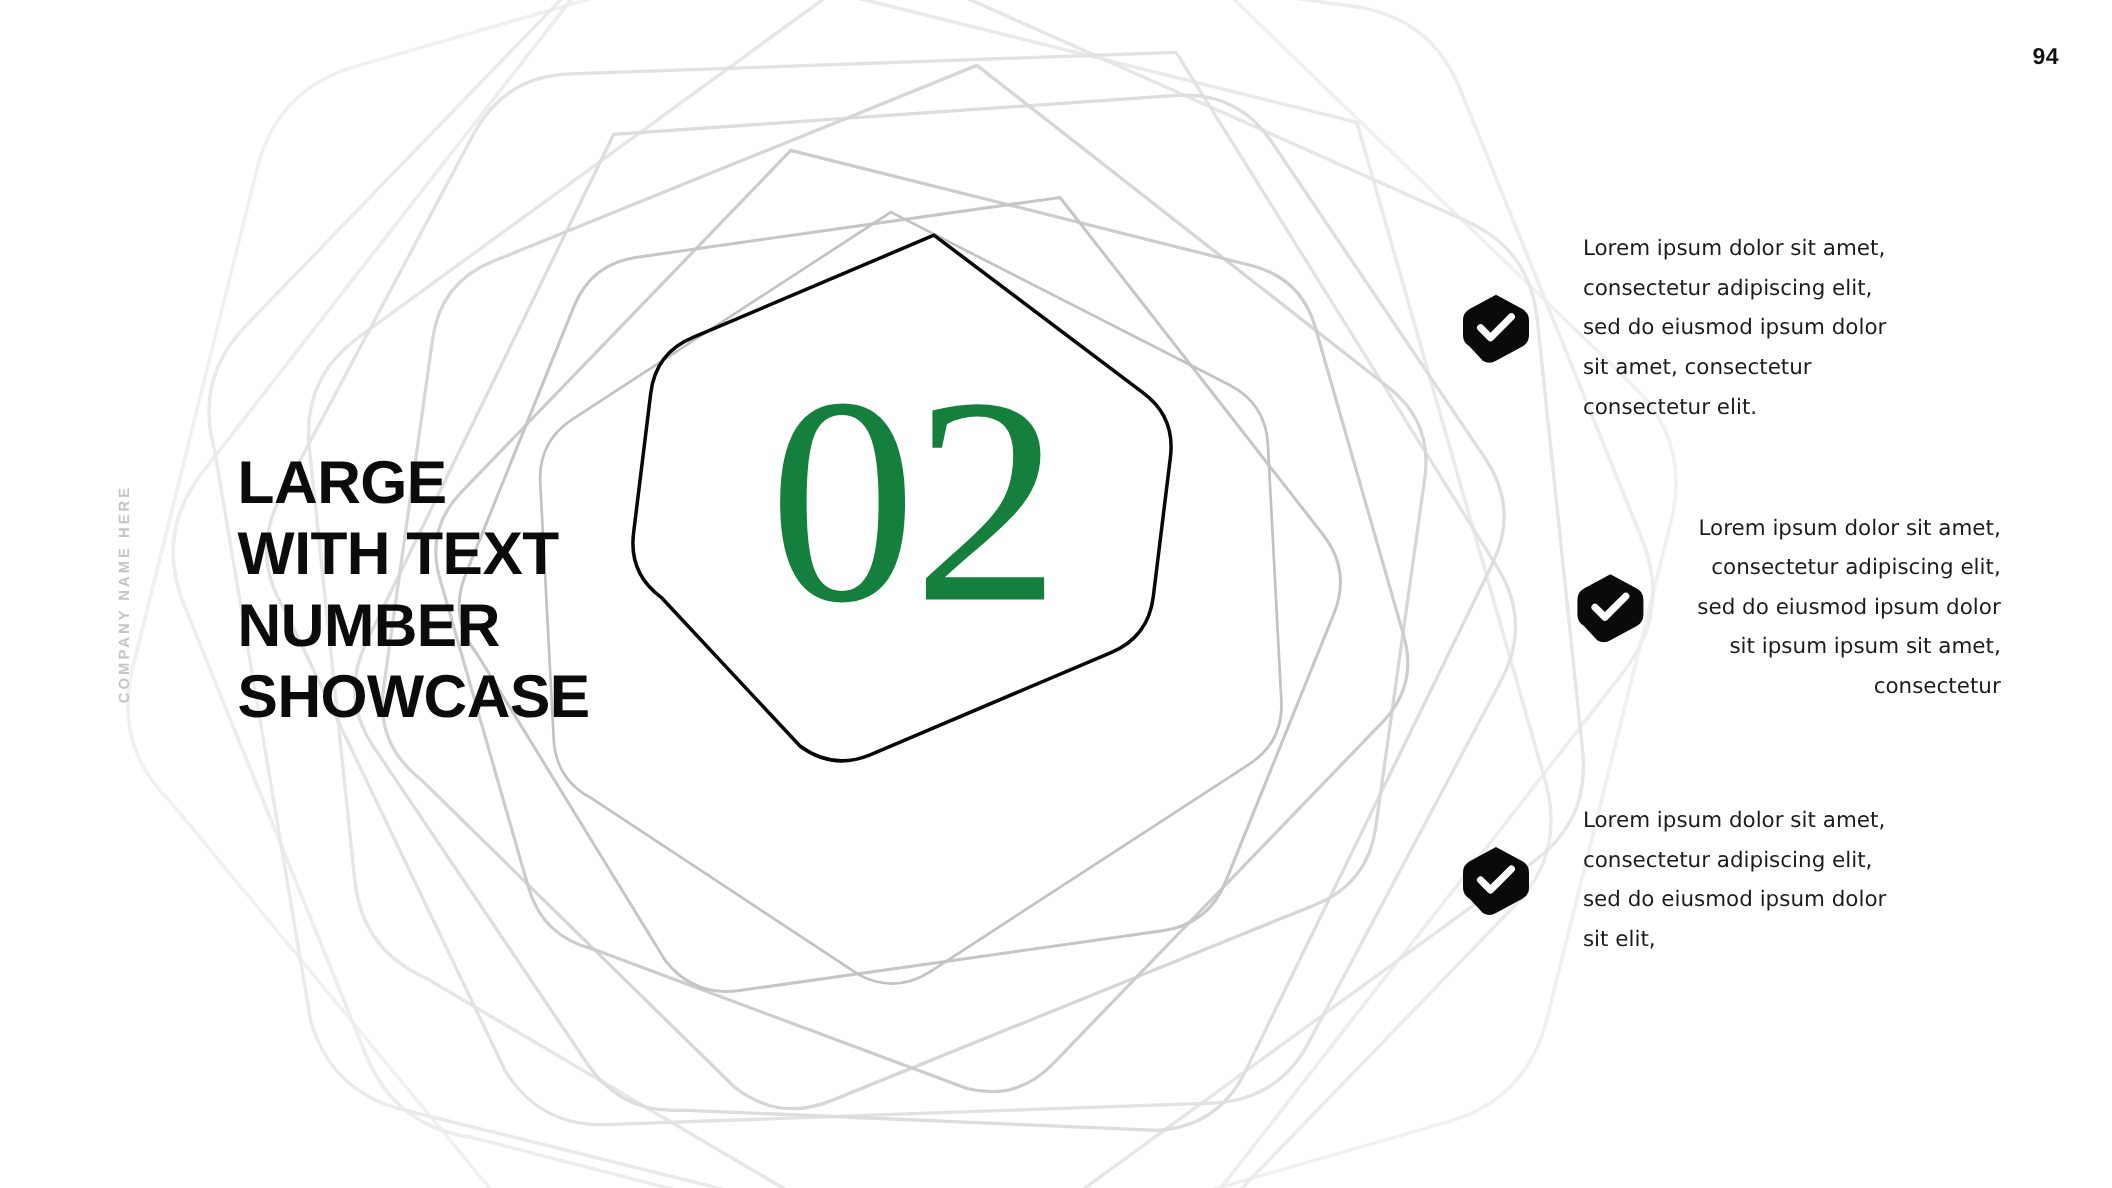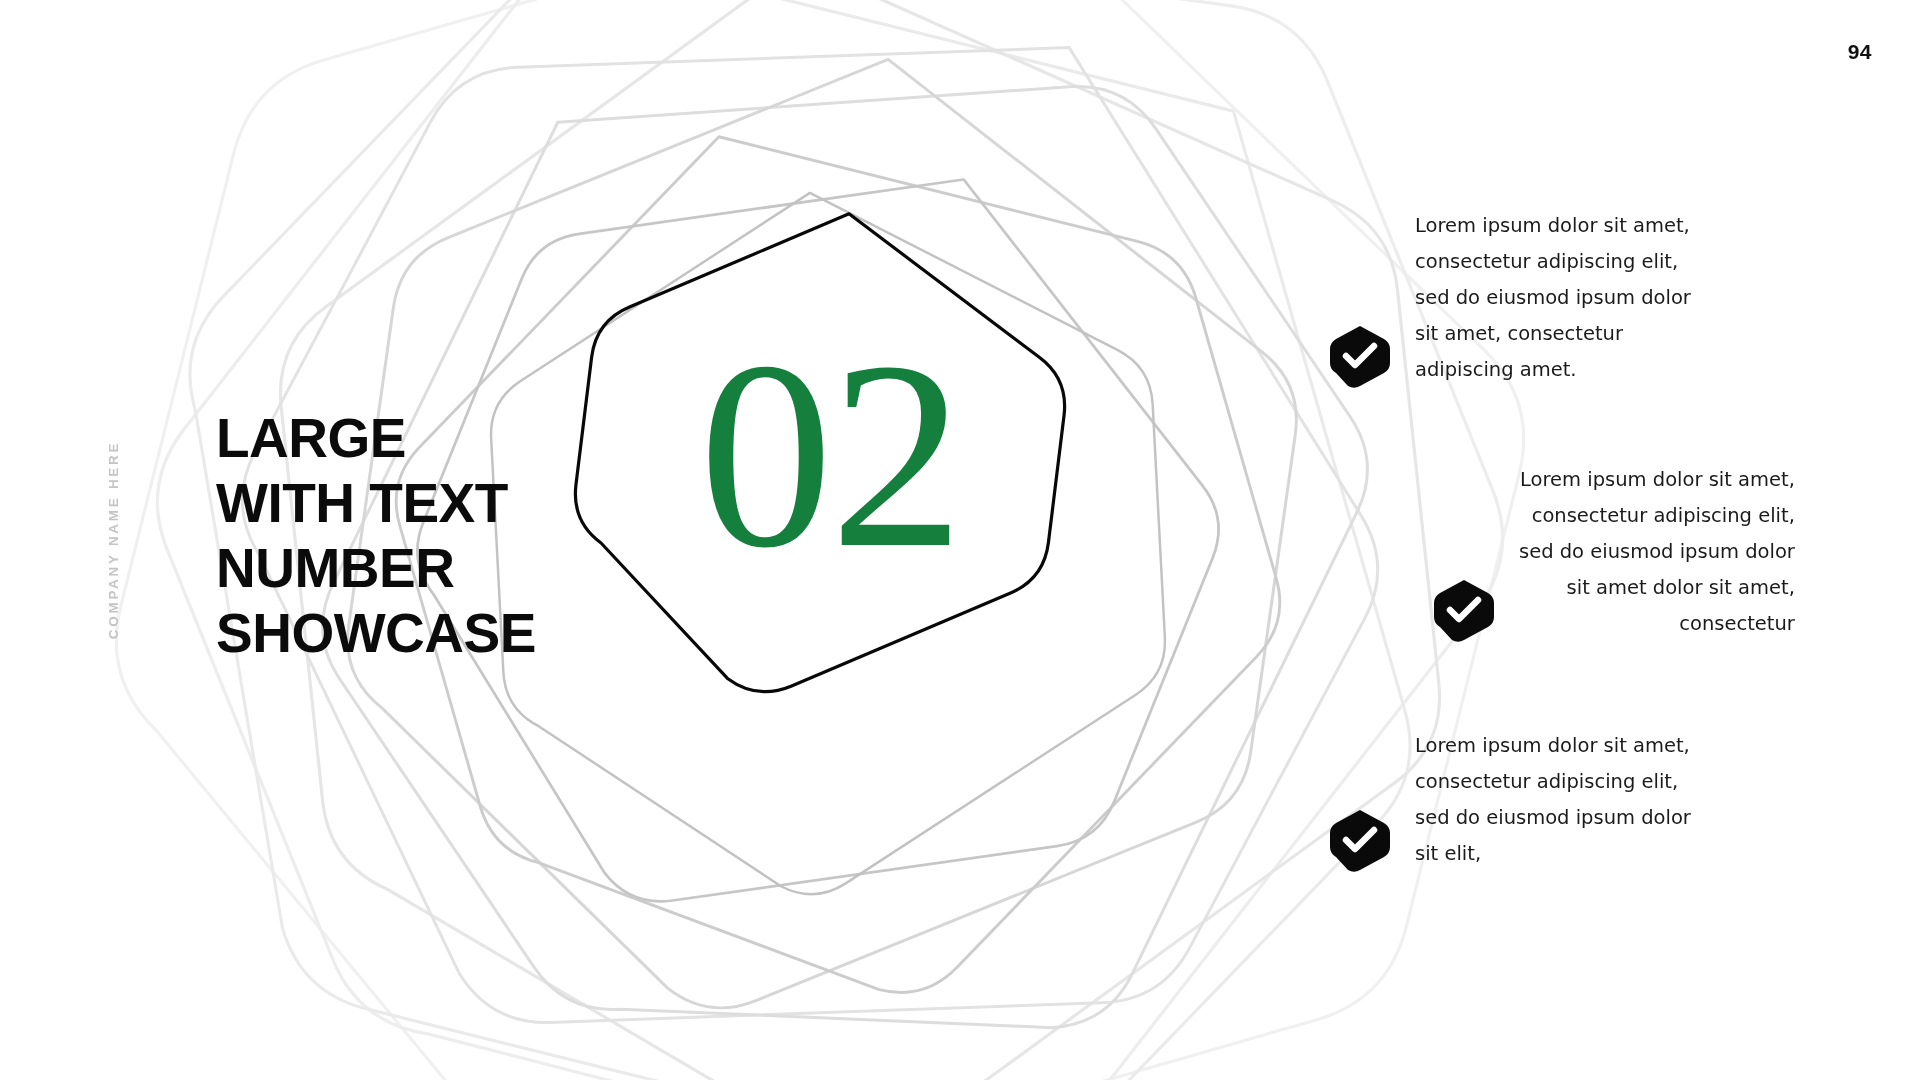--- a/index.html
+++ b/index.html
@@ -91,21 +91,22 @@
     color:#15803d;
     font-family:Liberation Serif, serif;
     padding-left:20px;
     padding-top:10px;
   }
 
   
   .bullet {
     position:absolute;
     display:flex;
-    align-items:flex-end;
+    align-items:center;
+    gap:24px;
   }
   .badge {
     flex:0 0 auto;
     width:64px; height:64px;
     position:relative;
   }
   .badge svg { display:block; width:64px; height:64px; }
   .bullet-text {
     font-size:19.5px;
     line-height:36px;
@@ -206,21 +207,21 @@
           Q 2,18.5 8,15
           L 32,2 Z" fill="#0a0a0a"></path>
         <path d="M 18,32 L 27,41 L 46,22" fill="none" stroke="#ffffff" stroke-width="6.5" stroke-linecap="round" stroke-linejoin="round"></path>
       </svg>
     </span>
     <div class="bullet-text">
       <span class="bl">Lorem ipsum dolor sit amet,</span>
       <span class="bl">consectetur adipiscing elit,</span>
       <span class="bl">sed do eiusmod ipsum dolor</span>
       <span class="bl">sit amet, consectetur</span>
-      <span class="bl">adipiscing amet.</span>
+      <span class="bl">consectetur elit.</span>
     </div>
   </div>
 
   <div class="bullet" id="bullet-2">
     <span class="badge">
       <svg viewBox="0 0 64 64">
         <path d="M 32,2
           L 56,15
           Q 62,18.5 62,25
           L 62,39
@@ -232,21 +233,21 @@
           L 2,25
           Q 2,18.5 8,15
           L 32,2 Z" fill="#0a0a0a"></path>
         <path d="M 18,32 L 27,41 L 46,22" fill="none" stroke="#ffffff" stroke-width="6.5" stroke-linecap="round" stroke-linejoin="round"></path>
       </svg>
     </span>
     <div class="bullet-text">
       <span class="bl">Lorem ipsum dolor sit amet,</span>
       <span class="bl">consectetur adipiscing elit,</span>
       <span class="bl">sed do eiusmod ipsum dolor</span>
-      <span class="bl">sit amet dolor sit amet,</span>
+      <span class="bl">sit ipsum ipsum sit amet,</span>
       <span class="bl">consectetur</span>
     </div>
   </div>
 
   <div class="bullet" id="bullet-3">
     <span class="badge">
       <svg viewBox="0 0 64 64">
         <path d="M 32,2
           L 56,15
           Q 62,18.5 62,25

